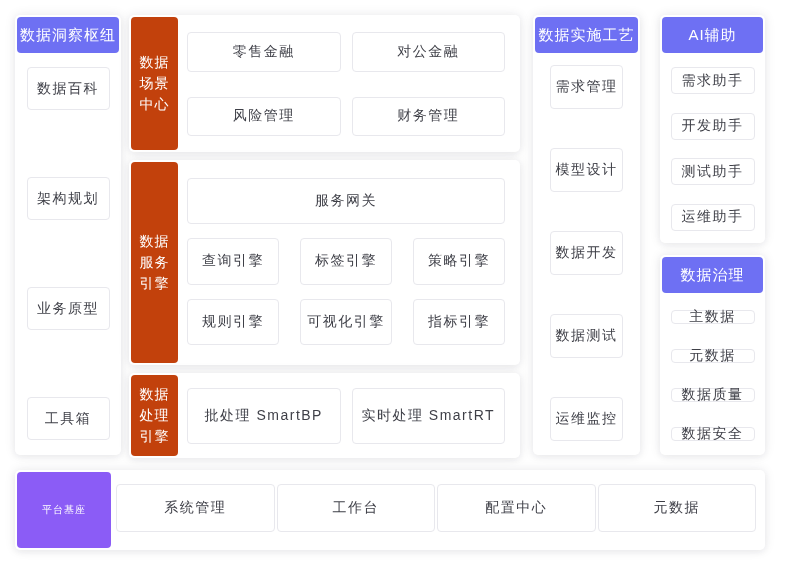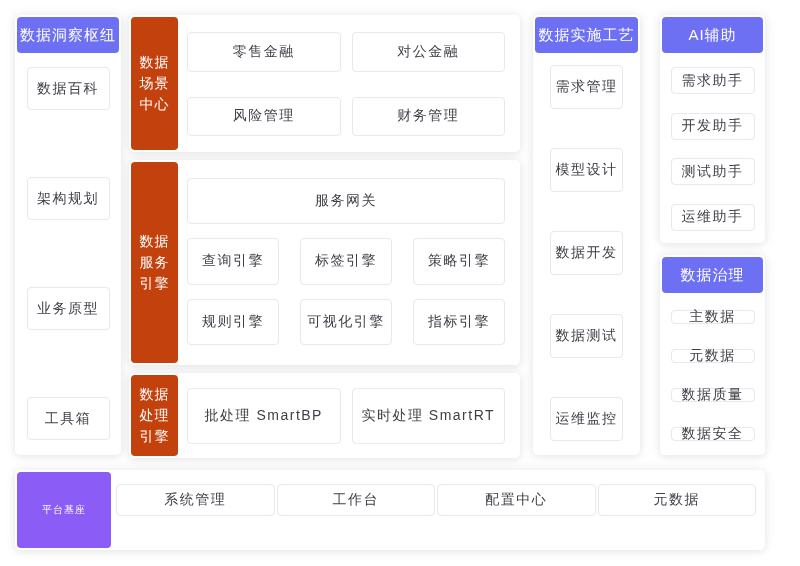--- a/index.html
+++ b/index.html
@@ -75,21 +75,21 @@
   #gov .node{width:84px;height:14px;}
   
   #base{left:15px;top:470px;width:750px;height:80px;}
   #base .pbox{
     position:absolute;left:2px;top:2px;bottom:2px;width:94px;
     background:#8b5cf6;border-radius:4px;color:#ffffff;
     display:flex;align-items:center;justify-content:center;
     font-size:10px;letter-spacing:1px;
   }
   #base .hrow{
-    position:absolute;left:101px;right:9px;top:14px;height:32px;
+    position:absolute;left:101px;right:9px;top:14px;height:48px;
     display:flex;gap:2px;
   }
   #base .node{flex:1;}
 </style>
 </head>
 <body>
 
 <div>
 
   <section class="card" id="insight">

